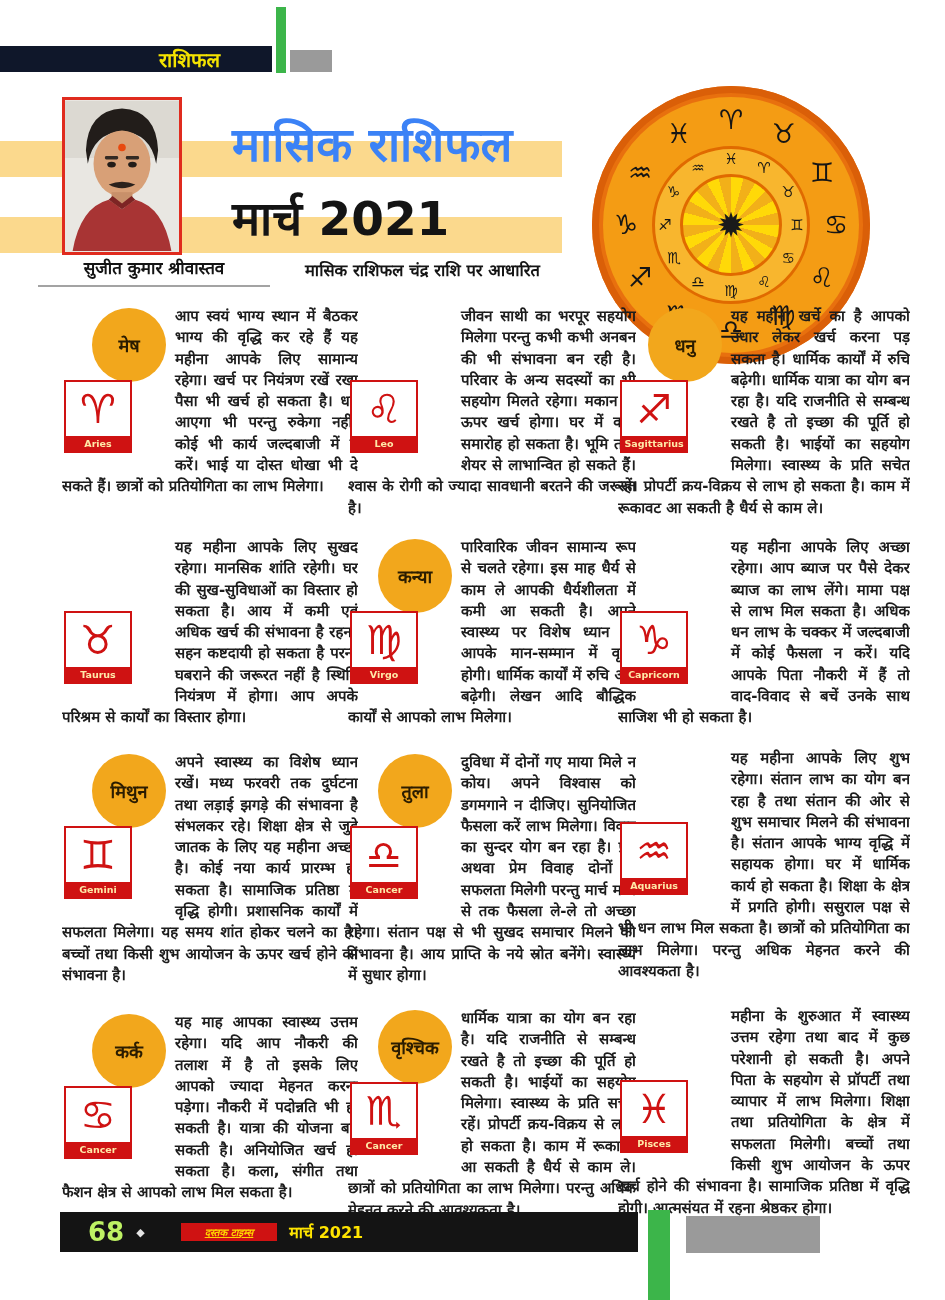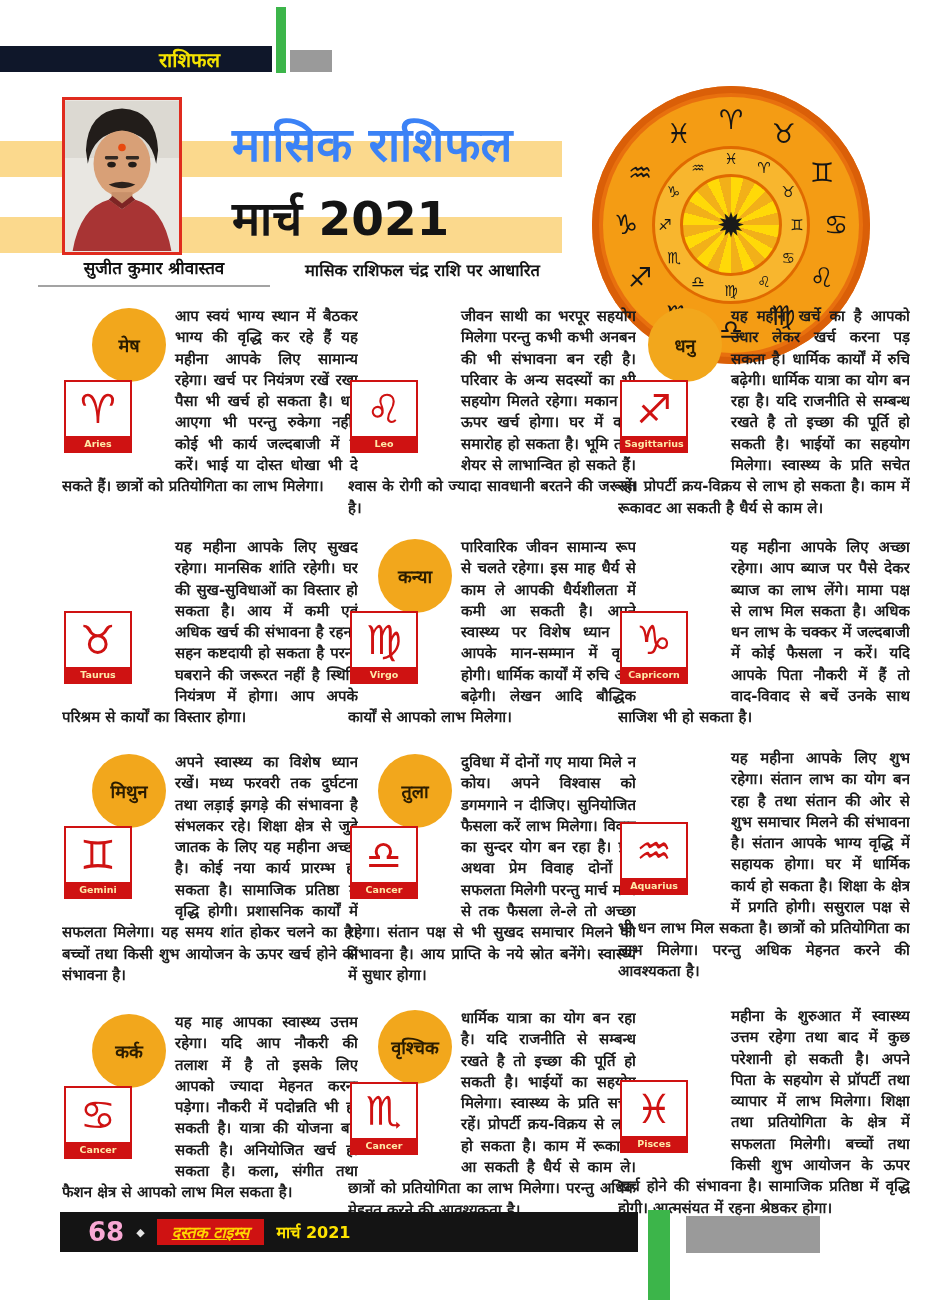--- a/index.html
+++ b/index.html
@@ -48,24 +48,24 @@
     background:#f2a71c;display:flex;align-items:center;justify-content:center;
     font-size:18px;color:#2b1c00;}
   .badge-square{position:absolute;left:2px;top:74px;width:64px;border:2px solid #cf1212;background:#fff;}
   .badge-glyph{height:54px;display:flex;align-items:center;justify-content:center;font-size:40px;color:#cf1212;}
   .badge-label{background:#cf1212;color:#ffe9a8;font-size:9.5px;text-align:center;padding:2px 0;}
   .sign-text{margin:0;font-size:15px;line-height:1.42;text-align:justify;color:#1c1c1c;}
 
   
   .footer-bar{position:absolute;left:60px;top:1212px;width:578px;height:40px;background:#141414;
     display:flex;align-items:center;gap:12px;padding-left:28px;box-sizing:border-box;}
-  .footer-page{color:#f9a8d4;font-size:26px;}
+  .footer-page{color:#bef264;font-size:26px;}
   .footer-sep{color:#e5e5e5;font-size:11px;}
-  .footer-logo{background:#cf1212;color:#ffd400;font-size:16px;font-style:italic;
-    padding:2px 15px;text-decoration:underline;}
+  .footer-logo{background:#cf1212;color:#ffd400;font-size:10px;font-style:italic;
+    padding:2px 24px;text-decoration:underline;margin-left:24px;}
   .footer-issue{color:#ffe400;font-size:16px;}
   .green-bar-bottom{position:absolute;left:648px;top:1210px;width:22px;height:90px;background:#3cb54a;}
   .gray-rect-bottom{position:absolute;left:686px;top:1216px;width:134px;height:37px;background:#9a9a9a;}
 </style>
 </head>
 <body>
 
 <div class="page">
 
   <div class="top-black-bar">

